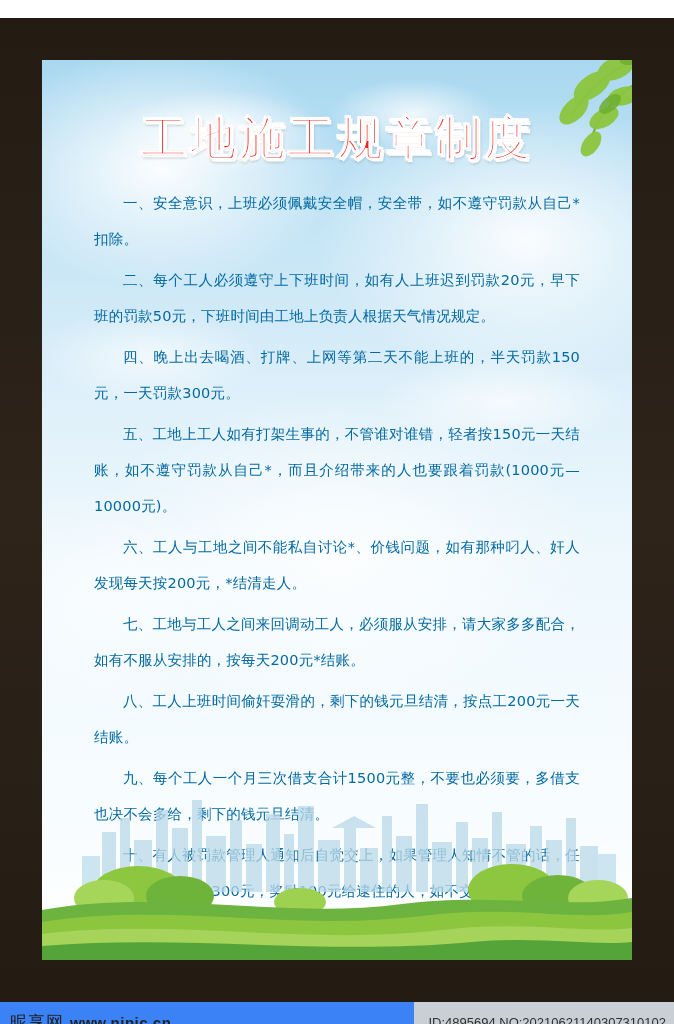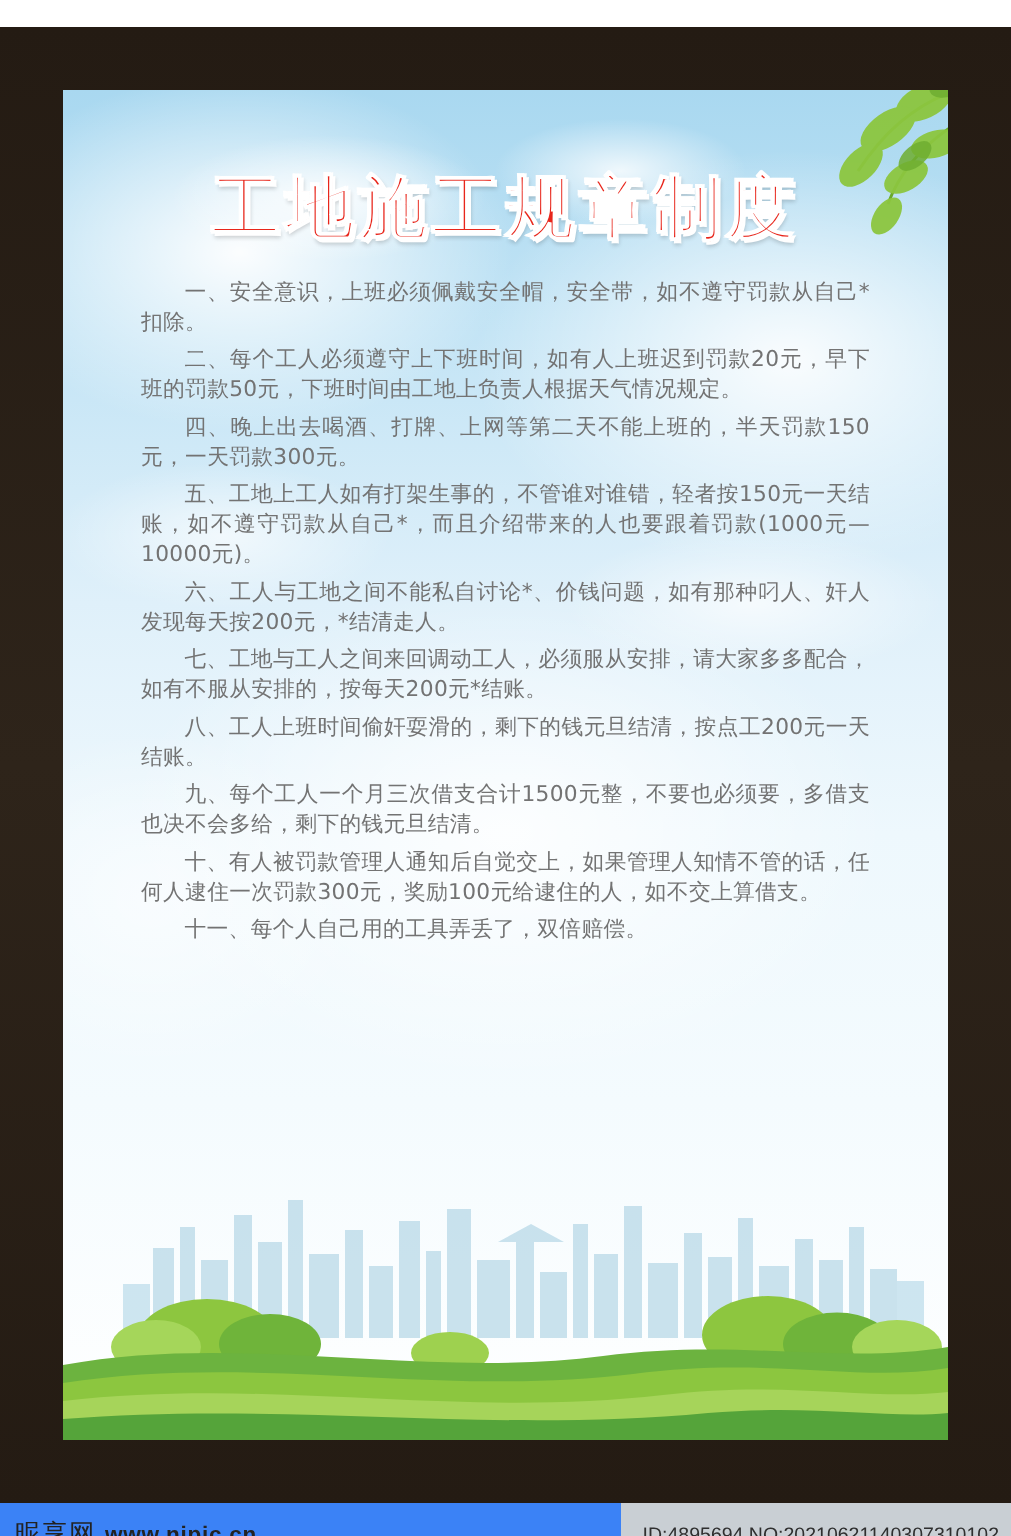--- a/index.html
+++ b/index.html
@@ -92,22 +92,22 @@
   
   .content {
     position: absolute;
     top: 125px;
     left: 52px;
     width: 486px;
   }
   .para {
     font-family: "DejaVu Sans", "Liberation Sans", sans-serif;
     font-size: 14.5px;
-    line-height: 20px;
-    color: #737373;
+    line-height: 36px;
+    color: #0369a1;
     text-indent: 2em;
     margin: 0 0 5px 0;
     text-align: justify;
     letter-spacing: 0.2px;
   }
   
   .scenery {
     position: absolute;
     left: 0;
     bottom: 0;

